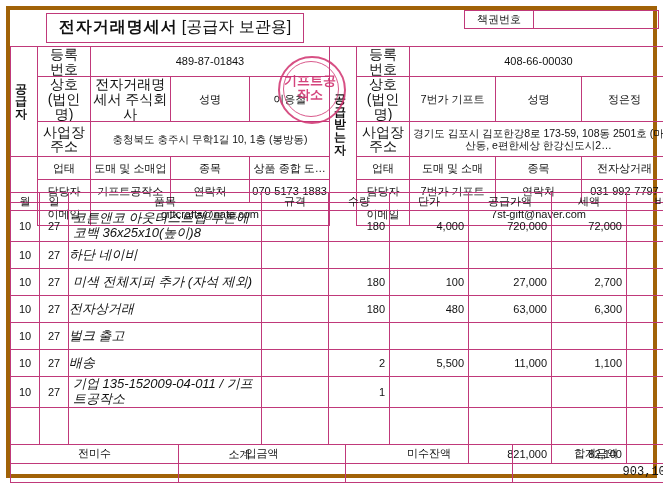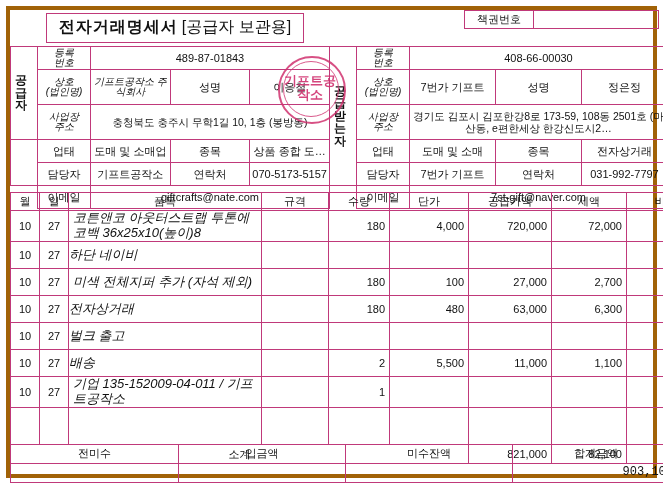--- a/index.html
+++ b/index.html
@@ -92,21 +92,21 @@
   }
   .parties td { height: 22px; }
   .vlabel {
     font-weight: bold;
     font-size: 12px;
     letter-spacing: 6px;
     line-height: 1.05;
     writing-mode: horizontal-tb;
   }
   .vlabel span { display: block; }
-  .twoline { line-height: 1.05; font-size: 10px; font-style: italic; }
+  .twoline { line-height: 1.05; font-size: 14px; }
   .addr { font-size: 10.5px; text-align: center; }
   .stamp {
     position: absolute;
     left: 268px;
     top: 46px;
     width: 66px;
     height: 66px;
     pointer-events: none;
   }
   .stamp .ring {
@@ -212,21 +212,21 @@
           <span>등록</span><br><span>번호</span>
         </td>
         <td colspan="3" style="width:253px">408-66-00030</td>
       </tr>
 
       <tr>
         <td style="height:34px" class="twoline">
           <span>상호</span><br><span>(법인명)</span>
         </td>
         <td style="width:110px" class="twoline">
-          <span>기프트공작소 주식회사</span>
+          <span>전자거래명세서 주식회사</span>
         </td>
         <td style="width:48px">성명</td>
         <td style="width:76px">이응철</td>
 
         <td class="twoline">
           <span>상호</span><br><span>(법인명)</span>
         </td>
         <td style="width:115px">7번가 기프트</td>
         <td style="width:48px">성명</td>
         <td style="width:90px">정은정</td>
@@ -254,21 +254,21 @@
         <td>업태</td>
         <td>도매 및 소매</td>
         <td>종목</td>
         <td>전자상거래</td>
       </tr>
 
       <tr>
         <td>담당자</td>
         <td>기프트공작소</td>
         <td>연락처</td>
-        <td>070-5173-5157</td>
+        <td>070-5173-1883</td>
 
         <td>담당자</td>
         <td>7번가 기프트</td>
         <td>연락처</td>
         <td>031-992-7797</td>
       </tr>
 
       <tr>
         <td class="noborder" style="border:none"></td>
         <td>이메일</td>

